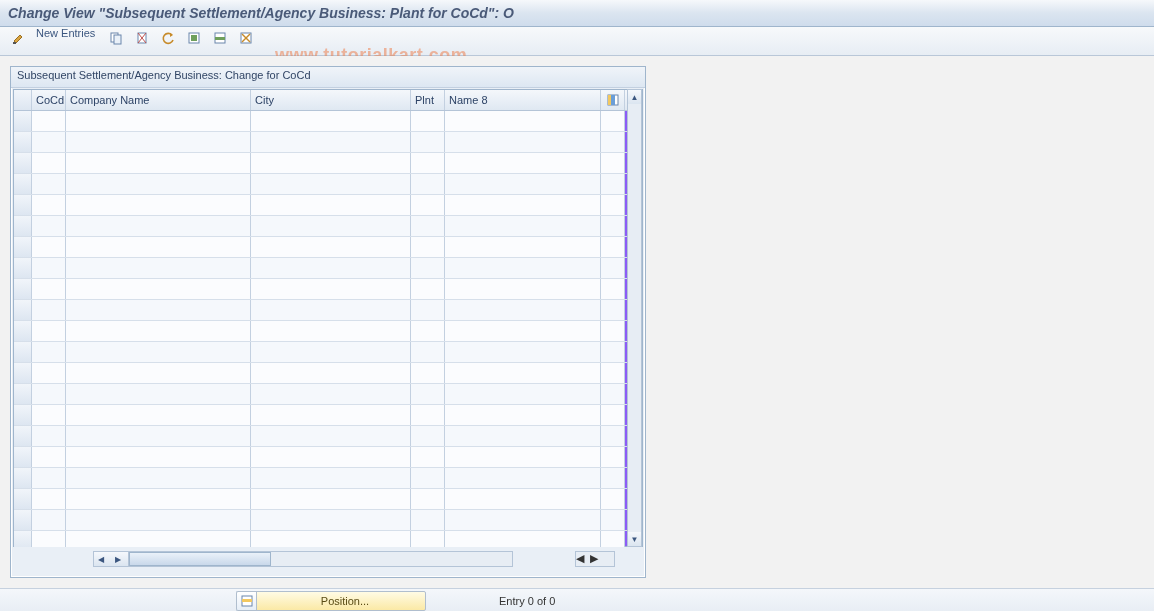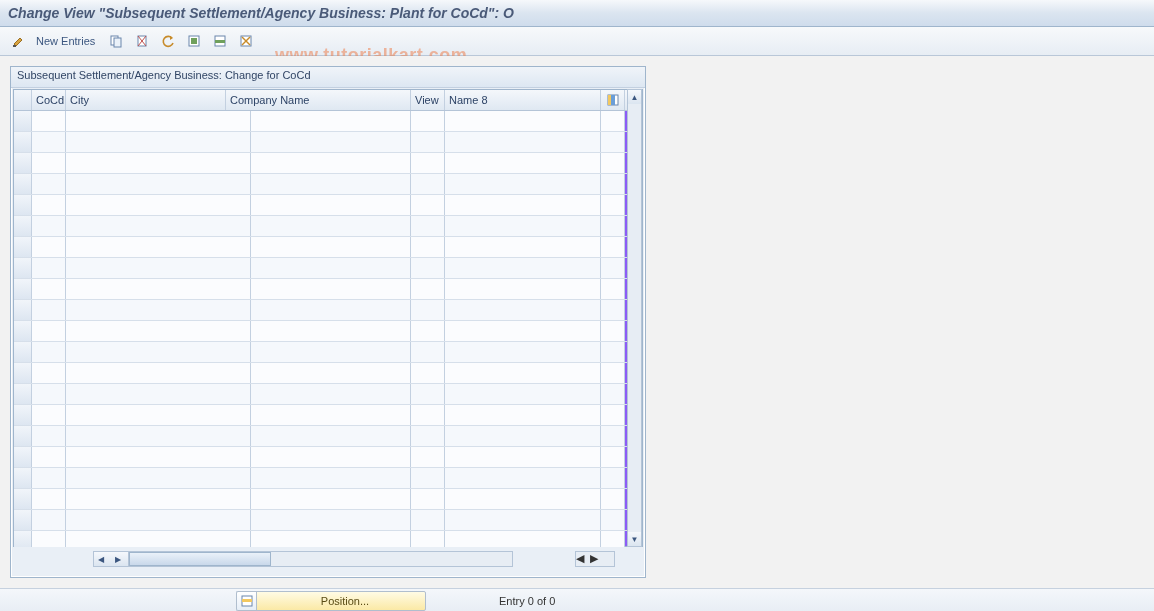--- a/index.html
+++ b/index.html
@@ -24,21 +24,21 @@
 }
 .titlebar .title {
   font-style: italic;
   font-weight: bold;
   font-size: 14px;
   color: #4a5a78;
 }
 
 .toolbar {
   display: flex;
-  align-items: center;
+  align-items: flex-start;
   height: 28px;
   padding: 0 8px;
   background: linear-gradient(#f7f9fb,#e7edf4);
   border-bottom: 1px solid #b9c7d8;
   gap: 4px;
   position: relative;
 }
 .toolbar .tbtn {
   width: 20px;
   height: 20px;
@@ -303,23 +303,23 @@
 
 <div class="content">
 
   <div class="panel">
     <div class="panel-title">Subsequent Settlement/Agency Business: Change for CoCd</div>
 
     <div class="tablewrap">
       <div class="thead">
         <div class="rowhead"></div>
         <div class="th col-cocd">CoCd</div>
+        <div class="th col-name">Company Name</div>
         <div class="th col-city">City</div>
-        <div class="th col-name">Company Name</div>
-        <div class="th col-plnt">View</div>
+        <div class="th col-plnt">Plnt</div>
         <div class="th col-name1">Name 8</div>
         <div class="th col-conf">
           <svg width="12" height="12">
               <rect x="1" y="1" width="10" height="10" fill="#fff" stroke="#6a86ab"></rect>
               <rect x="1" y="1" width="3" height="10" fill="#f2c860"></rect>
               <rect x="4" y="1" width="4" height="10" fill="#6a9ed8"></rect>
             </svg>
         </div>
       </div>
       <div class="tbody" id="tbody">

